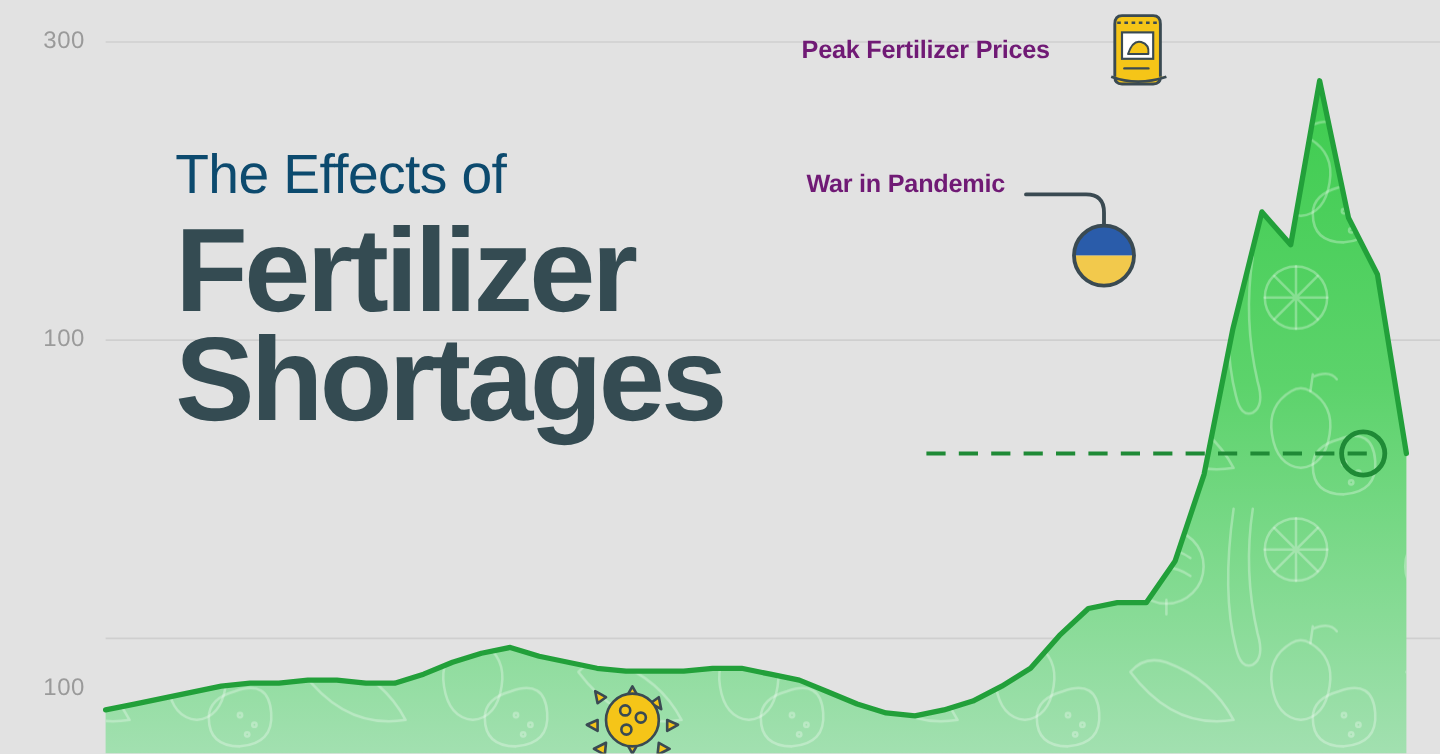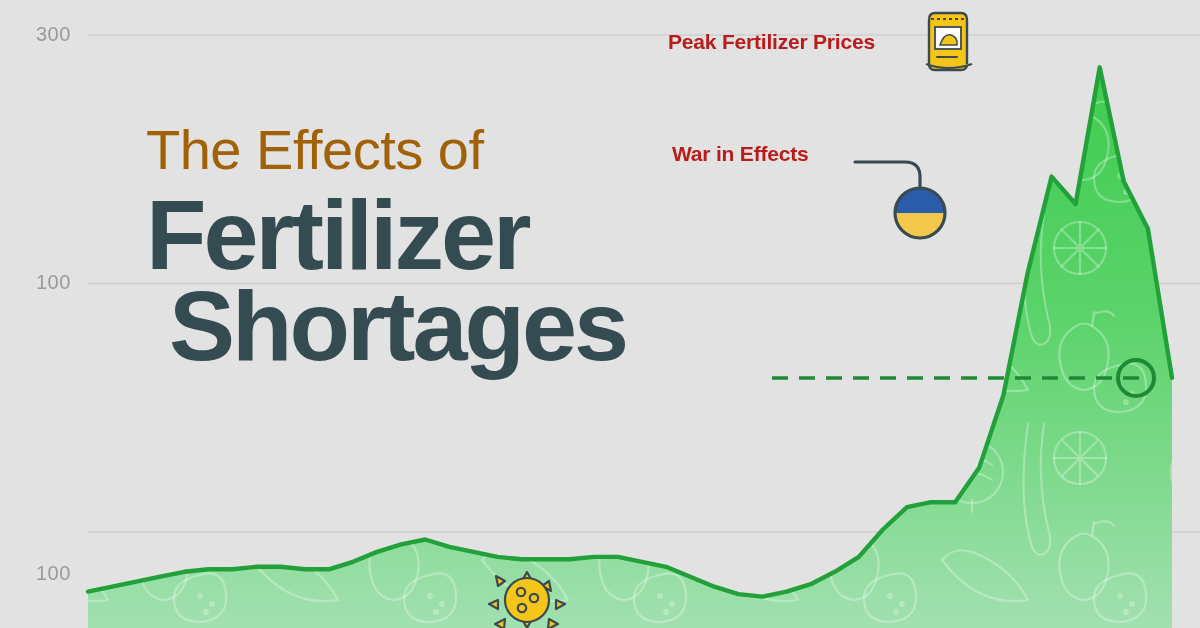--- a/index.html
+++ b/index.html
@@ -24,41 +24,41 @@
   }
 
   #title-block{
     position:absolute;
     left:146px; top:122px;
     width:640px;
     color:#344b52;
     user-select:none;
   }
   #title-kicker{
-    font-size:56px;
+    font-size:46px;
     font-weight:400;
     line-height:1;
     letter-spacing:-0.5px;
-    color:#a16207;
+    color:#0c4a6e;
   }
   .title-main{
     font-size:99px;
     font-weight:700;
     line-height:.96;
     letter-spacing:-3px;
     color:#344b52;
     margin-top:9px;
   }
-  .title-main.second{margin-top:-4px;margin-left:23px;}
+  .title-main.second{margin-top:-4px;}
 
   .annot{
     position:absolute;
     font-size:21px;
     font-weight:700;
-    color:#b91c1c;
+    color:#701a75;
     white-space:nowrap;
     letter-spacing:-0.2px;
   }
   #annot-peak{left:668px;top:30px;}
   #annot-war{left:672px;top:142px;}
   #annot-covid{left:419px;top:540px;}
 </style>
 </head>
 <body>
 
@@ -162,15 +162,15 @@
   <div class="axis-label" style="left:36px;top:271px;">100</div>
   <div class="axis-label" style="left:36px;top:520px;margin-top:42px;">100</div>
 
   <div id="title-block">
     <div id="title-kicker">The Effects of</div>
     <div class="title-main">Fertilizer</div>
     <div class="title-main second">Shortages</div>
   </div>
 
   <div class="annot" id="annot-peak">Peak Fertilizer Prices</div>
-  <div class="annot" id="annot-war">War in Effects</div>
+  <div class="annot" id="annot-war">War in Pandemic</div>
 
 </div>
 
 </body></html>

